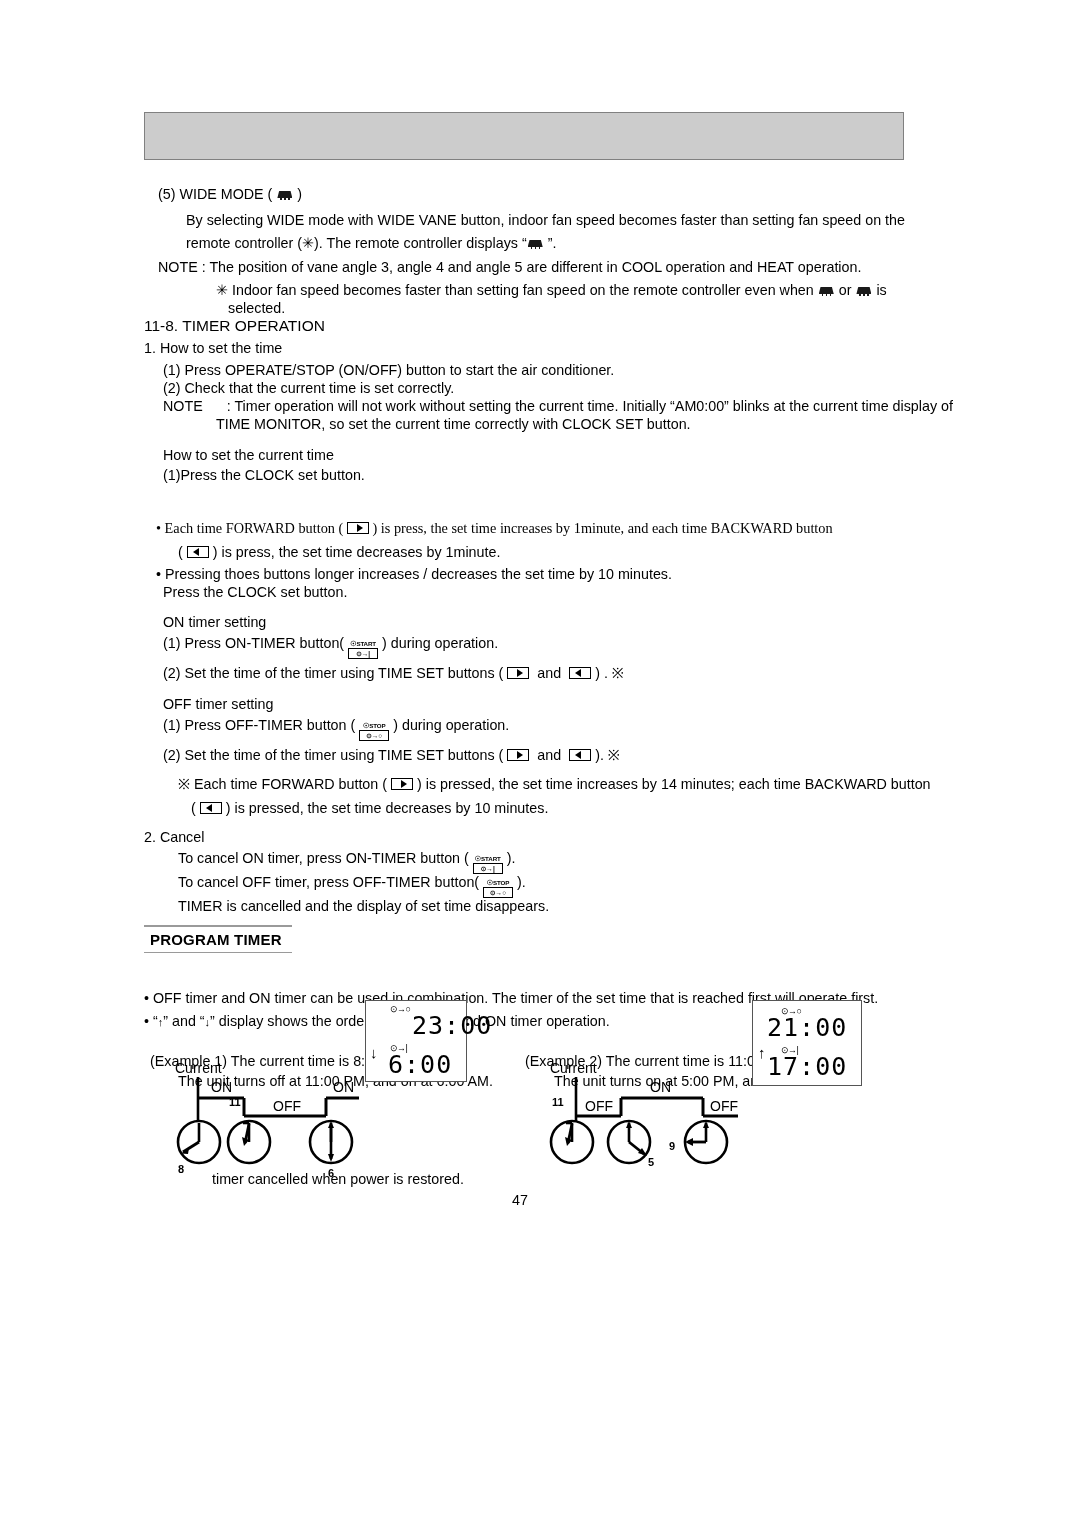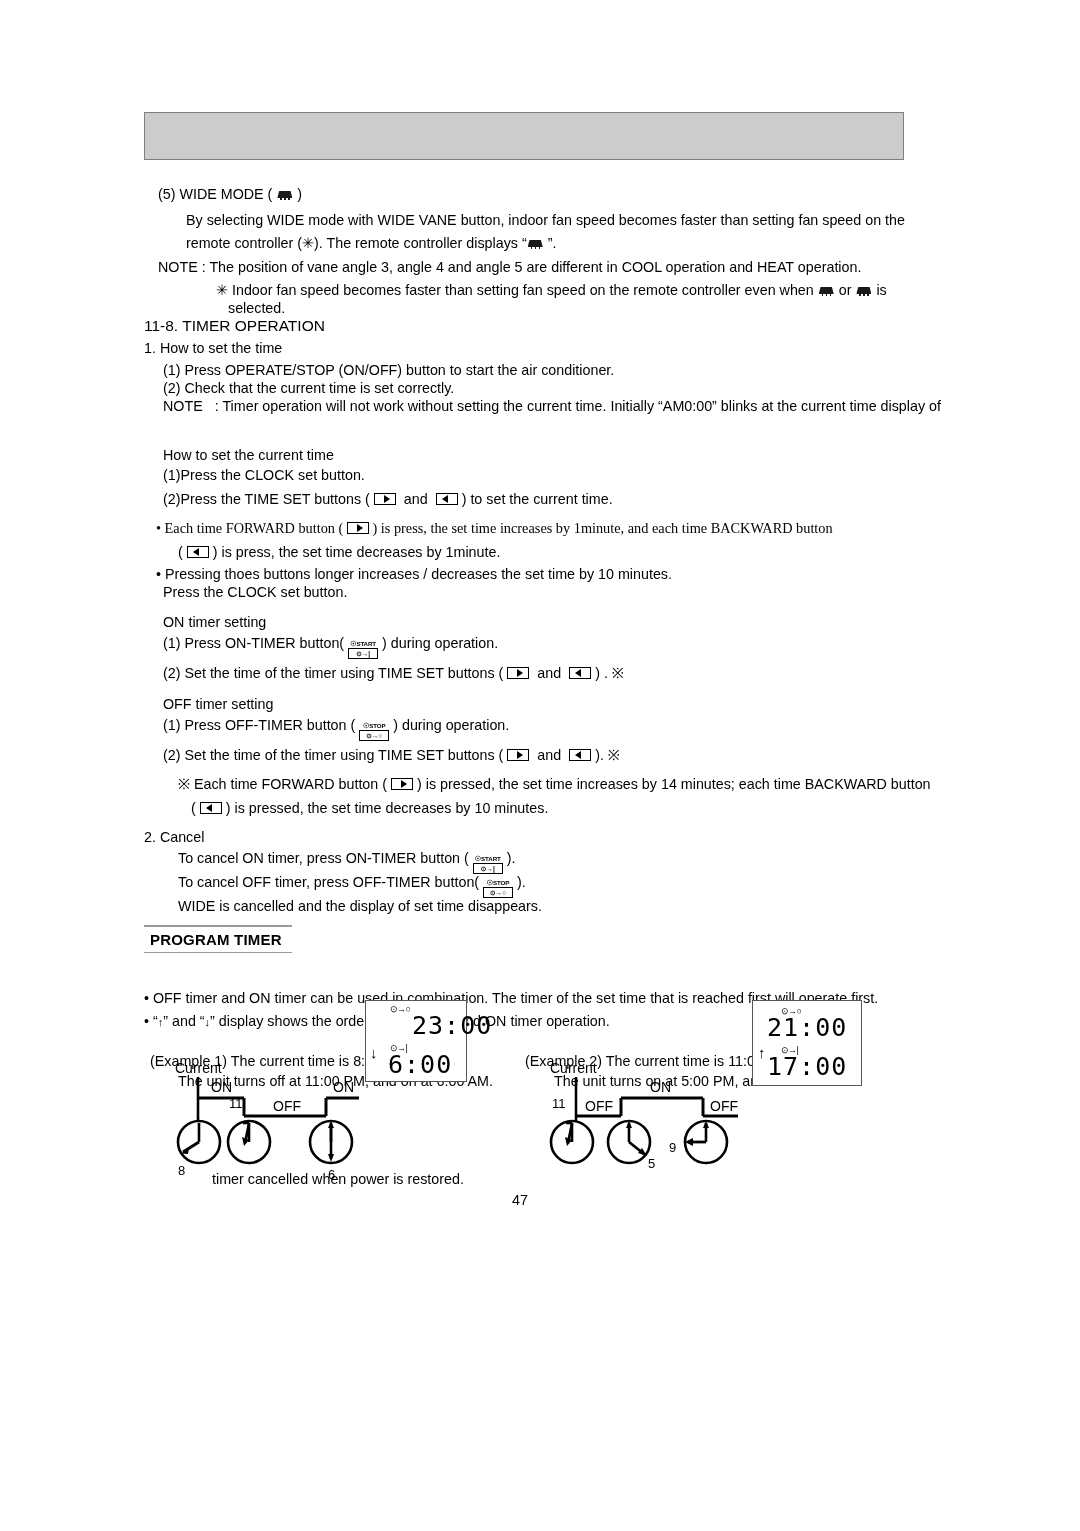--- a/index.html
+++ b/index.html
@@ -156,22 +156,22 @@
     white-space: nowrap;
     letter-spacing: -0.5px;
   }
   .pagenum {
     position: absolute;
     font-size: 14.3px;
     text-align: center;
   }
   .tiny-num {
     position: absolute;
-    font-size: 13px;
-    font-weight: normal;
+    font-size: 11px;
+    font-weight: bold;
   }
   .arrowupdown {
     position: absolute;
     font-size: 15px;
     line-height: 1;
   }
 </style>
 </head>
 <body>
 
@@ -218,33 +218,27 @@
     <span>11-8.</span>
     <span>TIMER OPERATION</span>
   </div>
 
   <div class="tl b" style="left:144px; top:339px;">1. How to set the time</div>
   <div class="tl" style="left:163px; top:361px;">(1) Press OPERATE/STOP (ON/OFF) button to start the air conditioner.</div>
   <div class="tl" style="left:163px; top:379px;">(2) Check that the current time is set correctly.</div>
 
   <div class="tl" style="left:163px; top:397px;">
     <span class="b">NOTE</span>
-    <span style="padding-left:8px;">: Timer operation will not work without setting the current time. Initially “AM0:00” blinks at the current time display of</span>
-  </div>
+    <span style="padding-left:8px;margin-left:12px;">: Timer operation will not work without setting the current time. Initially “AM0:00” blinks at the current time display of</span>
+  </div>
+  <div class="tl" style="left:216px; top:415px;">TIME MONITOR, so set the current time correctly with CLOCK SET button.</div>
 
   <div class="tl b" style="left:163px; top:446px;">How to set the current time</div>
   <div class="tl" style="left:163px; top:466px;">(1)Press the CLOCK set button.</div>
 
-  <div class="tl" style="left:163px; top:490px;">
-    <span>(2)Press the TIME SET buttons (</span>
-    <span class="keybtn fwd"></span>
-    <span style="padding:0 4px;">and</span>
-    <span class="keybtn bwd"></span>
-    <span>) to set the current time.</span>
-  </div>
 
   <div class="tl" style="left:156px; top:519px;font-family:Liberation Serif, serif;">
     <span>• Each time FORWARD button (</span>
     <span class="keybtn fwd"></span>
     <span>) is press, the set time increases by 1minute, and each time BACKWARD button</span>
   </div>
   <div class="tl" style="left:178px; top:543px;">
     <span>(</span>
     <span class="keybtn bwd"></span>
     <span>) is press, the set time decreases by 1minute.</span>
@@ -307,21 +301,21 @@
     <span>).</span>
   </div>
   <div class="tl" style="left:178px; top:873px;">
     <span>To cancel OFF timer, press OFF-TIMER button(</span>
     <span class="timerbtn">
       <span class="cap"><span class="cl">☉</span><span>STOP</span></span>
       <span class="box">⊙→○</span>
     </span>
     <span>).</span>
   </div>
-  <div class="tl" style="left:178px; top:897px;">WIDE is cancelled and the display of set time disappears.</div>
+  <div class="tl" style="left:178px; top:897px;">TIMER is cancelled and the display of set time disappears.</div>
 
   <div class="ruleheading" style="left:144px; top:925px;">
     <div class="line"></div>
     <div class="label">PROGRAM TIMER</div>
     <div class="line"></div>
   </div>
 
   <div class="tl" style="left:144px; top:989px;">• OFF timer and ON timer can be used in combination. The timer of the set time that is reached first will operate first.</div>
   <div class="tl" style="left:144px; top:1012px;">
     <span>• “</span><span style="font-size:11px;">↑</span><span>” and “</span><span style="font-size:11px;">↓</span><span>” display shows the order of OFF timer and ON timer operation.</span>

